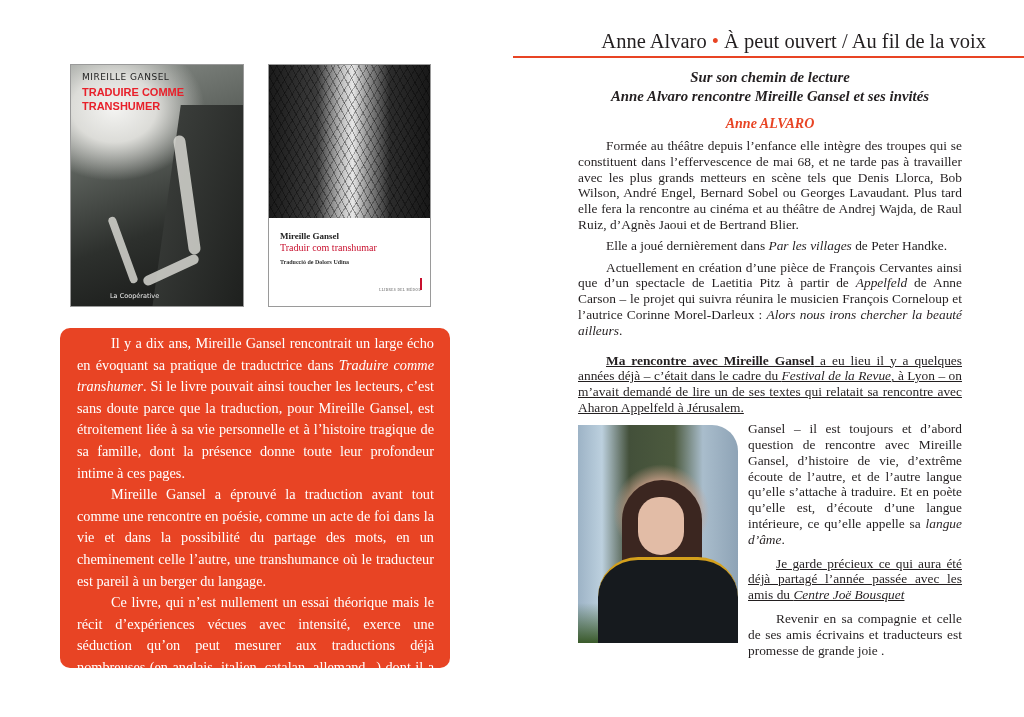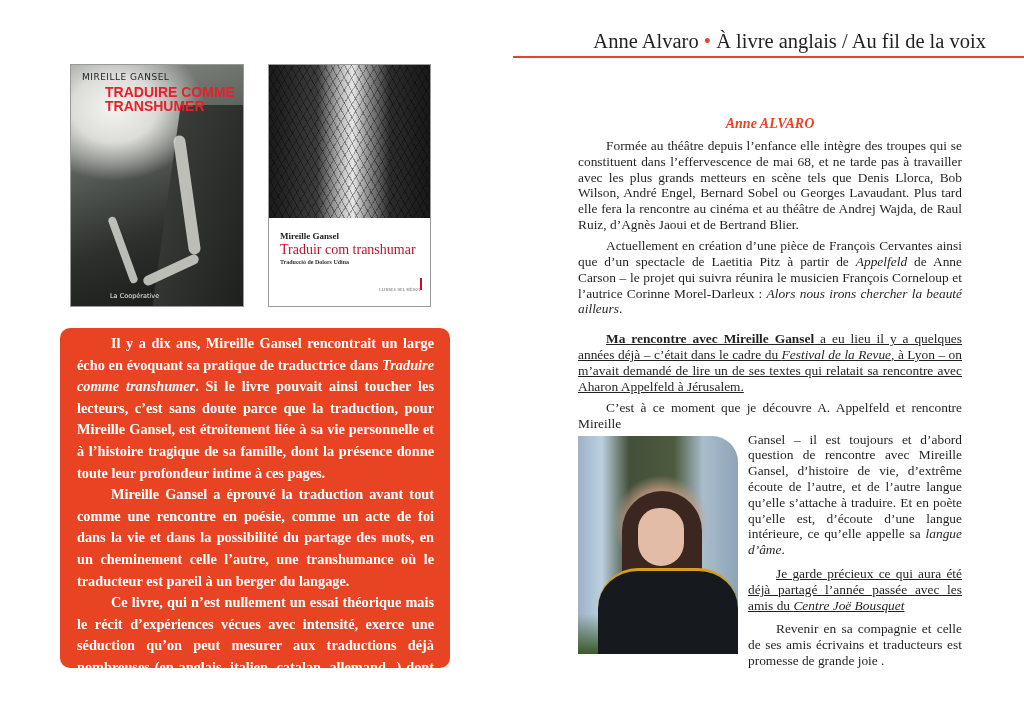--- a/index.html
+++ b/index.html
@@ -25,21 +25,21 @@
   }
   .cover1 .flock {
     position:absolute; background:#d6d6d0; border-radius:6px; opacity:.85;
   }
   .cover1 .author {
     position:absolute; left:11px; top:7px; font-family:"DejaVu Sans", sans-serif;
     font-size:9px; letter-spacing:.5px; color:#222;
   }
   .cover1 .title {
     position:absolute; left:11px; top:20px; font-family:"Liberation Sans", sans-serif;
-    font-weight:bold; font-size:14px; line-height:14px; color:#e8202a;margin-left:23px;
+    font-weight:bold; font-size:11px; line-height:14px; color:#e8202a;
   }
   .cover1 .publisher {
     position:absolute; left:11px; bottom:6px; font-family:"DejaVu Sans", sans-serif;
     font-size:6.5px; color:#eee;padding-left:28px;
   }
   .cover2 {
     position:absolute; left:268px; top:64px; width:163px; height:243px;
     box-sizing:border-box; border:1px solid #9a9a9a; background:#fff; overflow:hidden;
   }
   .cover2 .photo {
@@ -50,38 +50,38 @@
   .cover2 .photo .branches {
     position:absolute; inset:0;
     background:
       repeating-linear-gradient(62deg, rgba(0,0,0,.35) 0 1px, transparent 1px 6px),
       repeating-linear-gradient(-58deg, rgba(0,0,0,.3) 0 1px, transparent 1px 7px);
   }
   .cover2 .author {
     position:absolute; left:11px; top:166px; font-size:9px; font-weight:bold; color:#222;
   }
   .cover2 .title {
-    position:absolute; left:11px; top:177px; font-size:14px; color:#c8102e;
+    position:absolute; left:11px; top:177px; font-size:10px; color:#c8102e;
   }
   .cover2 .translator {
     position:absolute; left:11px; top:194px; font-size:6px; font-weight:bold; color:#333;
   }
   .cover2 .pub {
     position:absolute; right:9px; top:223px; font-size:3.5px; color:#555; letter-spacing:.4px;
   }
   .cover2 .pubmark {
     position:absolute; right:8px; top:213px; width:2px; height:12px; background:#c8102e;
   }
   .redbox {
     position:absolute; left:60px; top:328px; width:390px; height:340px;
     background:#e84424; border-radius:10px;
     box-sizing:border-box; padding:0 16px 0 17px;
     color:#ffffff; font-size:14.3px; line-height:21.6px; text-align:justify;
   }
-  .redbox p { margin:0; text-indent:34px;font-weight:bold; }
+  .redbox p { margin:0; text-indent:34px; }
   .redbox p:first-child { margin-top:0; }
   
   .runhead {
     position:absolute; left:513px; top:30px; width:511px; text-align:right;
     font-size:20.5px; color:#231f20;
   }
   .runhead .inner { position:absolute; right:38px; top:0; white-space:nowrap; }
   .runhead .dot { color:#e84424; }
   .rule {
     position:absolute; left:513px; top:56px; width:511px; height:2px; background:#e84424;
@@ -156,34 +156,36 @@
 <div class="redbox">
   <p style="padding-top:5px;"><span>Il y a dix ans, Mireille Gansel rencontrait un large écho en évoquant sa pratique de traductrice dans </span><i>Traduire comme transhumer</i><span>. Si le livre pouvait ainsi toucher les lecteurs, c’est sans doute parce que la traduction, pour Mireille Gansel, est étroitement liée à sa vie personnelle et à l’histoire tragique de sa famille, dont la présence donne toute leur profondeur intime à ces pages.</span></p>
   <p>Mireille Gansel a éprouvé la traduction avant tout comme une rencontre en poésie, comme un acte de foi dans la vie et dans la possibilité du partage des mots, en un cheminement celle l’autre, une transhumance où le traducteur est pareil à un berger du langage.</p>
   <p>Ce livre, qui n’est nullement un essai théorique mais le récit d’expériences vécues avec intensité, exerce une séduction qu’on peut mesurer aux traductions déjà nombreuses (en anglais, italien, catalan, allemand...) dont il a fait l’objet. La présente édition a été entièrement revue et complétée par l’auteur.</p>
 </div>
 
 <div class="runhead">
   <span class="inner">
     <span>Anne Alvaro</span>
     <span class="dot">•</span>
-    <span>À livre anglais / Au fil de la voix</span>
+    <span>À peut ouvert / Au fil de la voix</span>
   </span>
 </div>
 <div class="rule"></div>
 
 <div class="sub">
+  <div>Sur son chemin de lecture</div>
+  <div>Anne Alvaro rencontre Mireille Gansel et ses invités</div>
 </div>
 <div class="byline">Anne ALVARO</div>
 
 <div class="body">
   <p>Formée au théâtre depuis l’enfance elle intègre des troupes qui se constituent dans l’effervescence de mai 68, et ne tarde pas à travailler avec les plus grands metteurs en scène tels que Denis Llorca, Bob Wilson, André Engel, Bernard Sobel ou Georges Lavaudant. Plus tard elle fera la rencontre au cinéma et au théâtre de Andrej Wajda, de Raul Ruiz, d’Agnès Jaoui et de Bertrand Blier.</p>
+  <p><span>Elle a joué dernièrement dans </span><i>Par les villages</i><span> de Peter Handke.</span></p>
   <p><span>Actuellement en création d’une pièce de François Cervantes ainsi que d’un spectacle de Laetitia Pitz à partir de </span><i>Appelfeld</i><span> de Anne Carson – le projet qui suivra réunira le musicien François Corneloup et l’autrice Corinne Morel-Darleux : </span><i>Alors nous irons chercher la beauté ailleurs</i><span>.</span></p>
   <p class="gap"><b>Ma rencontre avec Mireille Gansel</b><span> a eu lieu il y a quelques années déjà – c’était dans le cadre du </span><i>Festival de la Revue</i><span>, à Lyon – on m’avait demandé de lire un de ses textes qui relatait sa rencontre avec Aharon Appelfeld à Jérusalem.</span></p>
-  <p style="margin-bottom:0;"><span id="p6a">C’est à ce moment que je découvre A. Appelfeld et rencontre Mireille</span></p>
   <div class="photo-float">
     <div class="grass"></div>
     <div class="hair"></div>
     <div class="face"></div>
     <div class="sweater"></div>
   </div>
   <p style="text-indent:0;"><span id="p6rest">Gansel – il est toujours et d’abord question de rencontre avec Mireille Gansel, d’histoire de vie, d’extrême écoute de l’autre, et de l’autre langue qu’elle s’attache à traduire. Et en poète qu’elle est, d’écoute d’une langue intérieure, ce qu’elle appelle sa </span><i>langue d’âme</i><span>.</span></p>
   <p style="margin-top:8px;text-decoration:underline;"><span>Je garde précieux ce qui aura été déjà partagé l’année passée avec les amis du </span><i>Centre Joë Bousquet</i></p>
   <p style="margin-top:8px;">Revenir en sa compagnie et celle de ses amis écrivains et traducteurs est promesse de grande joie    .</p>
 </div>

